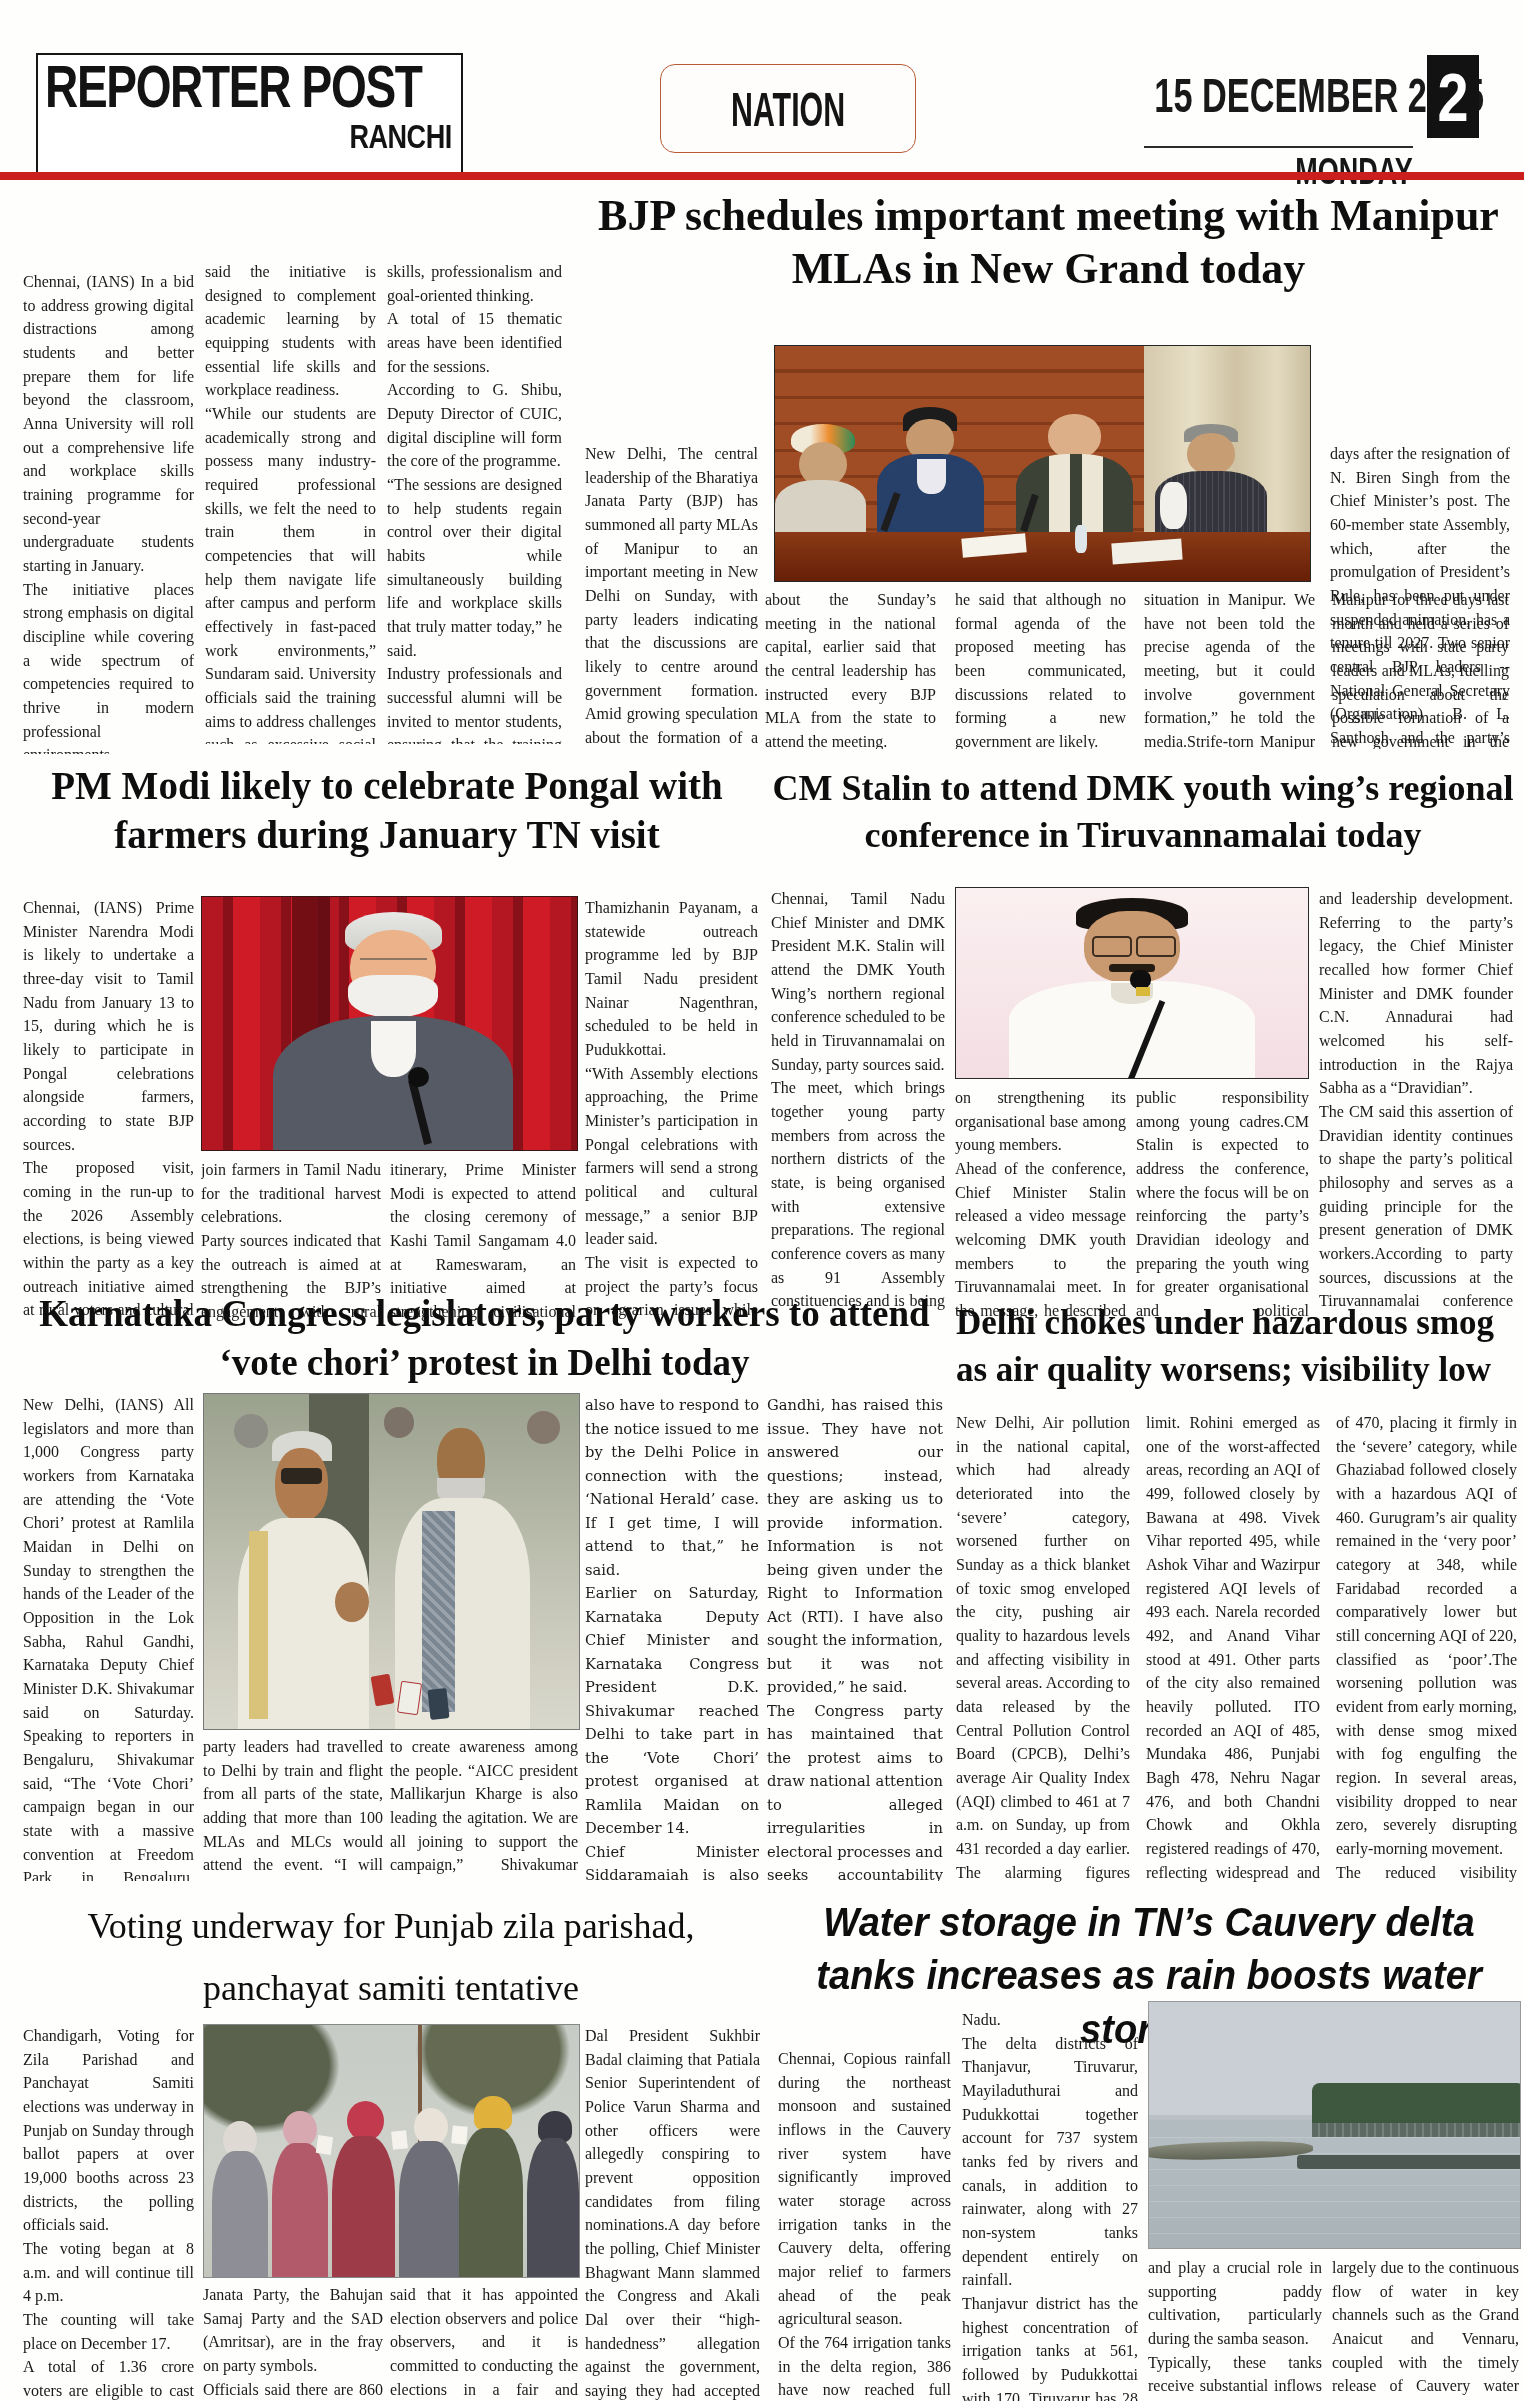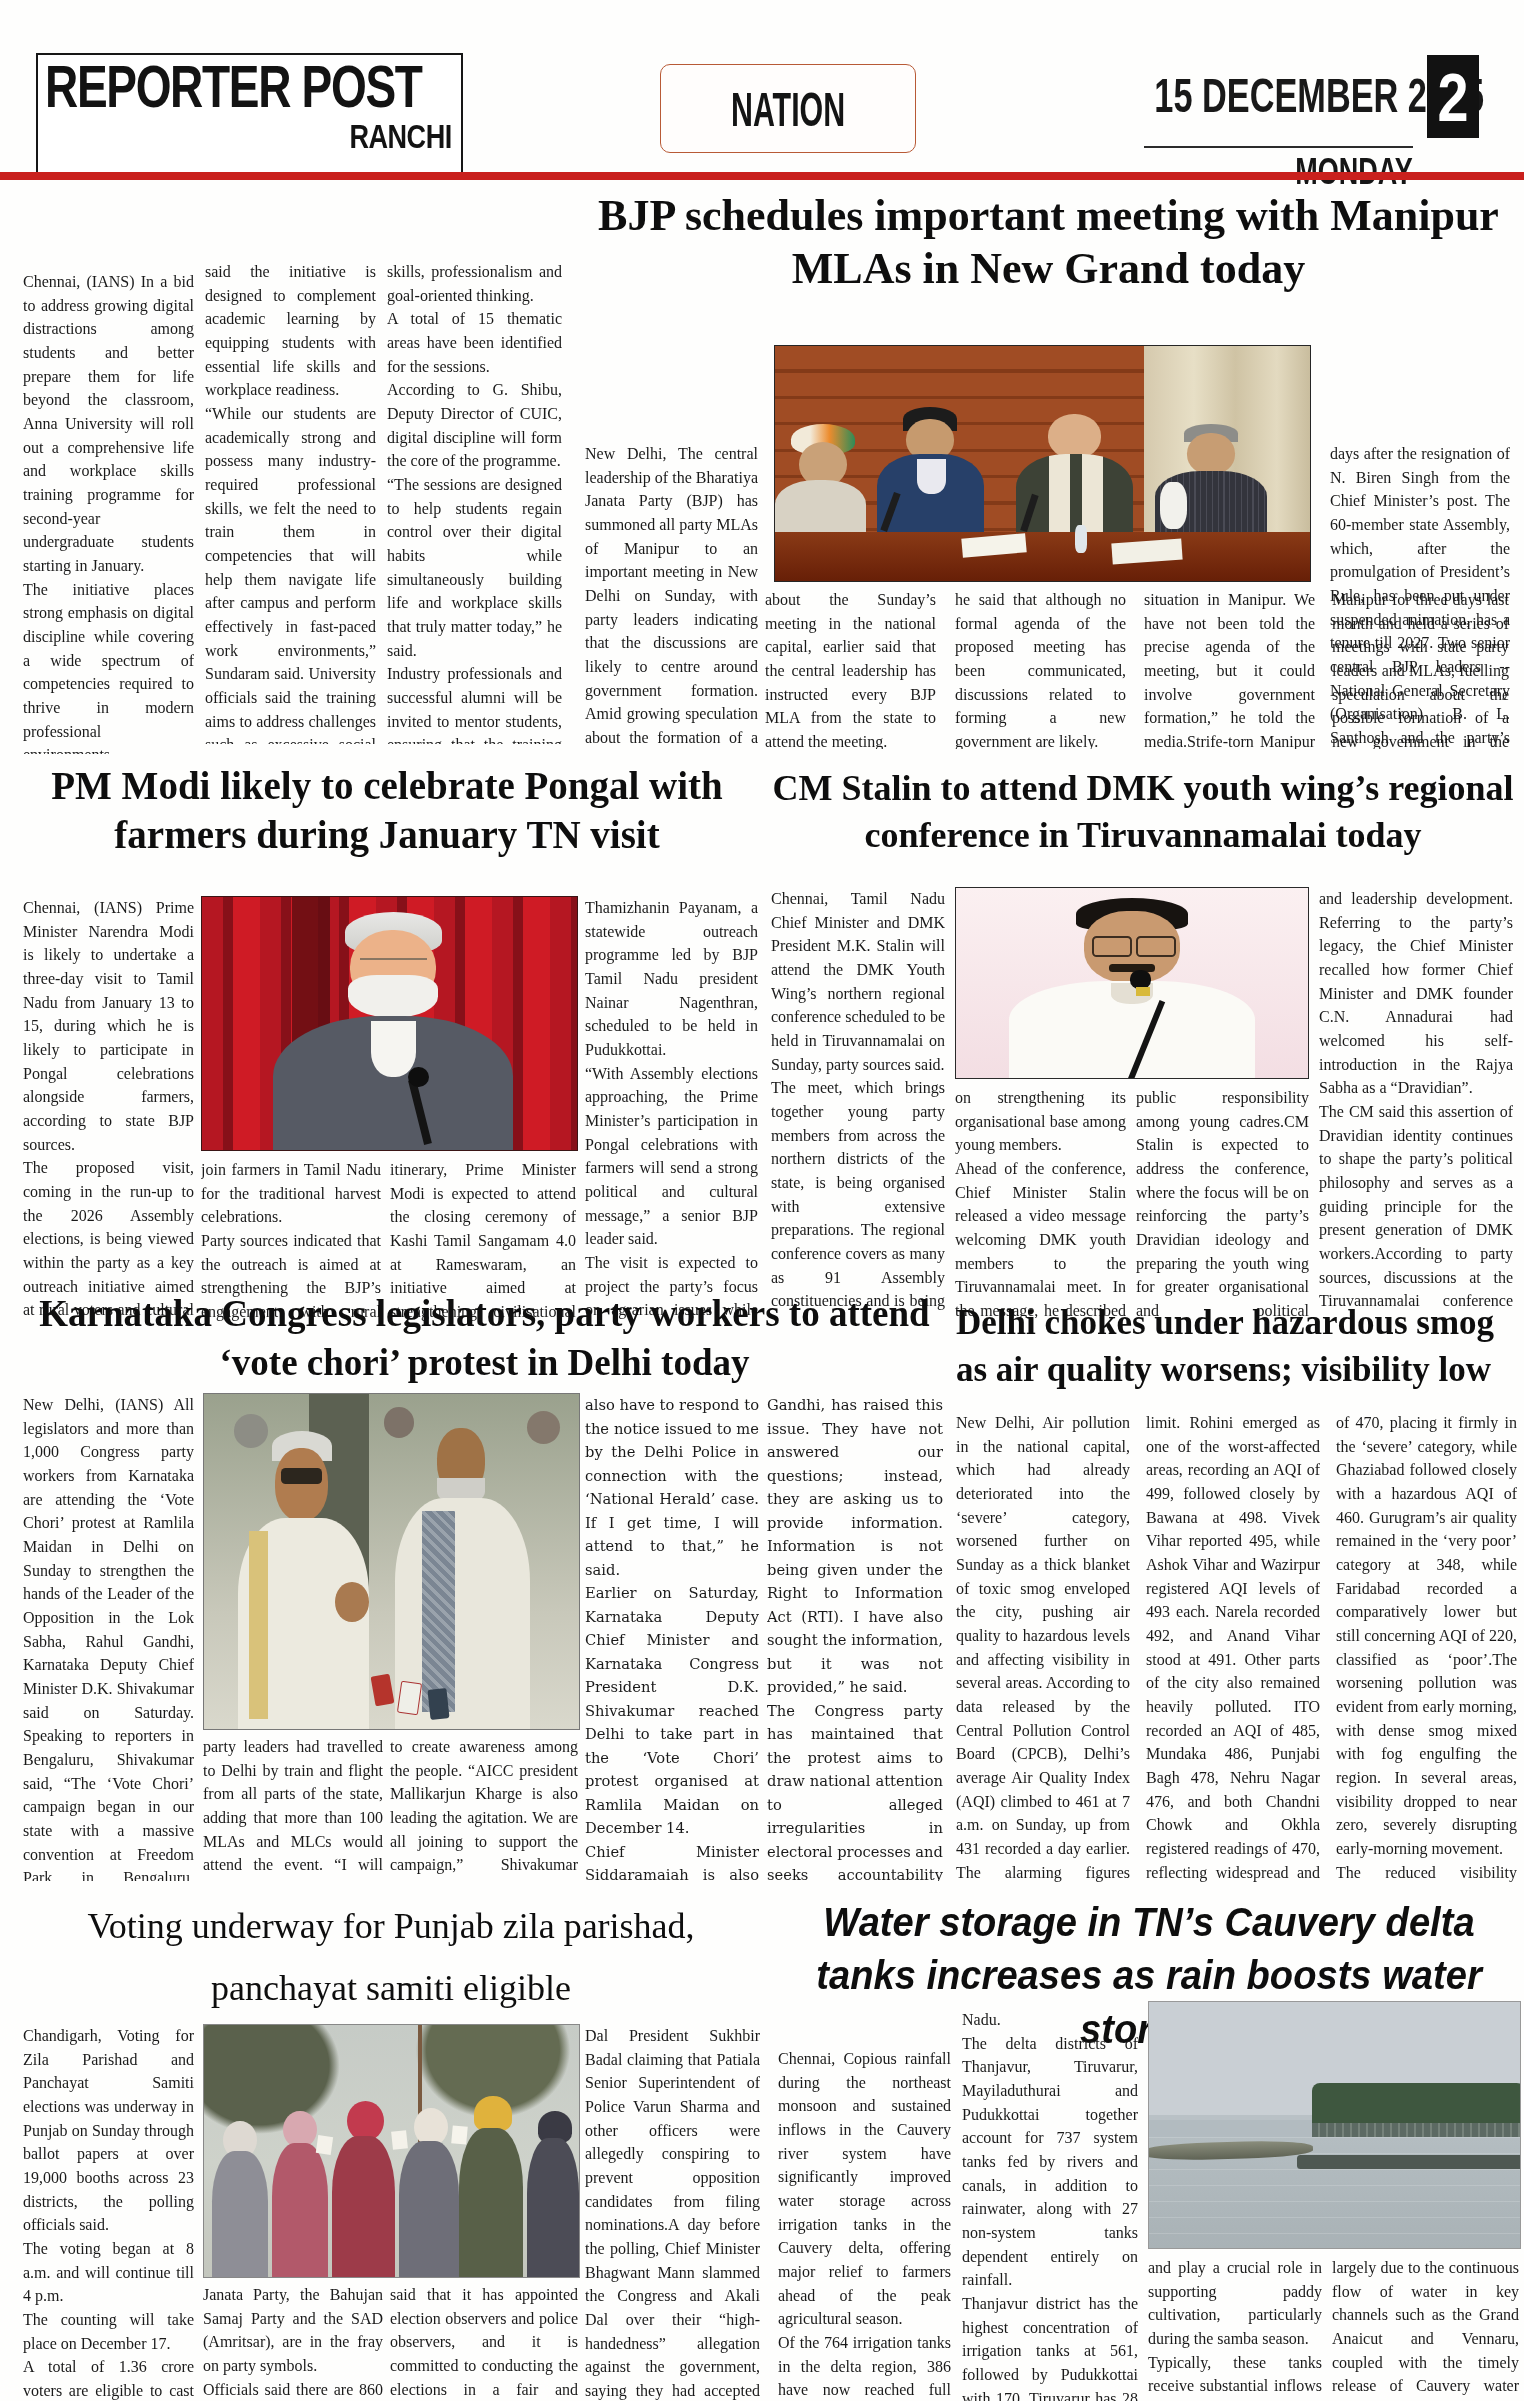--- a/index.html
+++ b/index.html
@@ -14,21 +14,21 @@
   .cx{display:inline-block;transform-origin:50% 50%;}
   .cxl{display:inline-block;transform-origin:0 50%;}
   .cxr{display:inline-block;transform-origin:100% 50%;}
   .masthead{position:absolute;left:36px;top:53px;width:427px;height:121px;border:2.9px solid #161616;
             box-sizing:border-box;padding:3.5px 9.2px 0 7px;background:#fff;}
   .mast-title{font-family:"Liberation Sans",sans-serif;font-weight:bold;font-size:59px;
               line-height:.98;letter-spacing:-1.7px;white-space:nowrap;color:#131313;}
   .mast-city{font-family:"Liberation Sans",sans-serif;font-weight:bold;font-size:33px;
              text-align:right;letter-spacing:-0.6px;color:#131313;margin-top:1.2px;}
   .nation-box{position:absolute;left:660px;top:64px;width:254px;height:87px;border:1.7px solid #b85a36;
-              border-radius:10px;display:flex;align-items:center;justify-content:center;background:#fffdfc;}
+              border-radius:15px;display:flex;align-items:center;justify-content:center;background:#fffdfc;}
   .nation-text{font-family:"Liberation Sans",sans-serif;font-weight:bold;font-size:49px;color:#141414;}
   .date-text{position:absolute;left:1013px;top:67px;width:403px;text-align:right;
              font-family:"Liberation Sans",sans-serif;font-weight:bold;font-size:49px;color:#191919;white-space:nowrap;}
   .page-box{position:absolute;left:1427px;top:55px;width:52px;height:83px;background:#121212;color:#fff;
             display:flex;align-items:center;justify-content:center;
             font-family:"Liberation Sans",sans-serif;font-weight:bold;font-size:68px;}
   .date-rule{position:absolute;left:1144px;top:146px;width:269px;height:0;border-top:2.3px solid #2c2c2c;}
   .day-text{position:absolute;left:1144px;top:151px;width:269px;text-align:right;
             font-family:"Liberation Sans",sans-serif;font-weight:bold;font-size:36px;color:#161616;white-space:nowrap;}
   .redbar{position:absolute;left:0;top:172px;width:1525px;height:8px;background:#c9201d;}
@@ -188,21 +188,21 @@
   <div class="col alt" style="left:767px;top:1393px;width:176px;height:488px;">Gandhi, has raised this issue. They have not answered our questions; instead, they are asking us to provide information. Information is not being given under the Right to Information Act (RTI). I have also sought the information, but it was not provided,” he said.
 The Congress party has maintained that the protest aims to draw national attention to alleged irregularities in electoral processes and seeks accountability from authorities over the deletion of voters’ names. The party leadership has said the agitation is part of a broader campaign to safeguard democracy and ensure free and fair elections across the country.</div>
 
   <div class="hl serifhl" style="left:956px;top:1299px;width:563px;font-size:35px;line-height:1.35;text-align:left;">Delhi chokes under hazardous smog as air quality worsens; visibility low</div>
   <div class="col" style="left:956px;top:1411px;width:174px;height:471px;">New Delhi, Air pollution in the national capital, which had already deteriorated into the ‘severe’ category, worsened further on Sunday as a thick blanket of toxic smog enveloped the city, pushing air quality to hazardous levels and affecting visibility in several areas. According to data released by the Central Pollution Control Board (CPCB), Delhi’s average Air Quality Index (AQI) climbed to 461 at 7 a.m. on Sunday, up from 431 recorded a day earlier. The alarming figures underscored the deepening air quality crisis gripping the national capital.All 40 air quality monitoring stations across Delhi reported readings in the ‘severe’ category, with several locations nearing the maximum measurable</div>
   <div class="col" style="left:1146px;top:1411px;width:174px;height:471px;">limit. Rohini emerged as one of the worst-affected areas, recording an AQI of 499, followed closely by Bawana at 498. Vivek Vihar reported 495, while Ashok Vihar and Wazirpur registered AQI levels of 493 each. Narela recorded 492, and Anand Vihar stood at 491. Other parts of the city also remained heavily polluted. ITO recorded an AQI of 485, Mundaka 486, Punjabi Bagh 478, Nehru Nagar 476, and both Chandni Chowk and Okhla registered readings of 470, reflecting widespread and persistent pollution across the capital city.
 The air quality crisis was not confined to Delhi alone, as several cities in the National Capital Region (NCR) also reported dangerously high pollution levels. Noida recorded an AQI</div>
   <div class="col" style="left:1336px;top:1411px;width:181px;height:471px;">of 470, placing it firmly in the ‘severe’ category, while Ghaziabad followed closely with a hazardous AQI of 460. Gurugram’s air quality remained in the ‘very poor’ category at 348, while Faridabad recorded a comparatively lower but still concerning AQI of 220, classified as ‘poor’.The worsening pollution was evident from early morning, with dense smog mixed with fog engulfing the region. In several areas, visibility dropped to near zero, severely disrupting early-morning movement.
 The reduced visibility prompted authorities to activate low-visibility procedures at the Indira Gandhi International Airport. While flight operations continued, officials said.</div>
 
-  <div class="hl serifhl" style="left:21px;top:1896px;width:740px;font-size:36px;line-height:1.72;font-weight:normal;">Voting underway for Punjab zila parishad, panchayat samiti eligible</div>
+  <div class="hl serifhl" style="left:21px;top:1896px;width:740px;font-size:36px;line-height:1.72;font-weight:normal;">Voting underway for Punjab zila parishad, panchayat samiti tentative</div>
 
   <div class="photo" style="left:203px;top:2024px;width:375px;height:252px;border:0.6px solid #888;background:linear-gradient(180deg,#c6cbc6,#ced2ca 55%,#c3c6bd);">
     <div class="s" style="left:-6%;top:-10%;width:46%;height:58%;background:radial-gradient(ellipse at 45% 45%,#5a614c 0 52%,transparent 60%);"></div>
     <div class="s" style="left:52%;top:-12%;width:50%;height:55%;background:radial-gradient(ellipse at 50% 40%,#646b52 0 50%,transparent 58%);"></div>
     <div class="s" style="left:57%;top:0;width:1.2%;height:62%;background:#7a5a40;"></div>
     <div class="s" style="left:5%;top:38%;width:9%;height:15%;background:#ded9d2;border-radius:50%;"></div>
     <div class="s" style="left:2%;top:50%;width:15%;height:50%;background:#8e8e96;border-radius:40% 40% 0 0;"></div>
     <div class="s" style="left:21%;top:34%;width:9%;height:15%;background:#d8a8b0;border-radius:50%;"></div>
     <div class="s" style="left:18%;top:47%;width:15%;height:53%;background:#b2596a;border-radius:40% 40% 0 0;"></div>
     <div class="s" style="left:38%;top:30%;width:10%;height:16%;background:#c23a4e;border-radius:50%;"></div>

